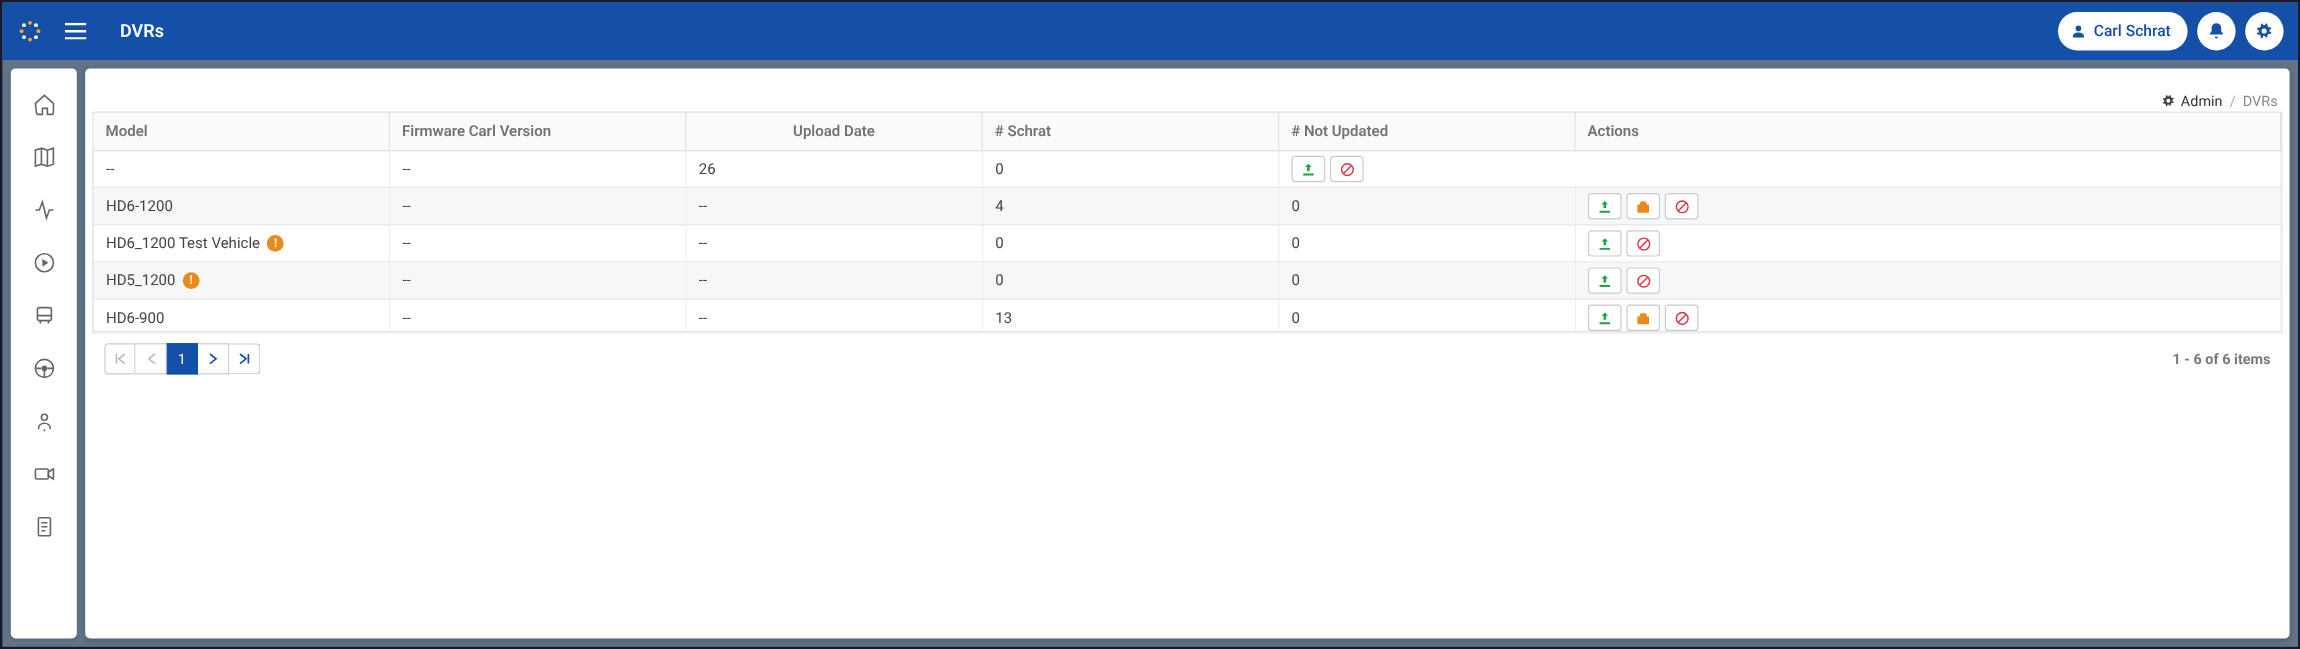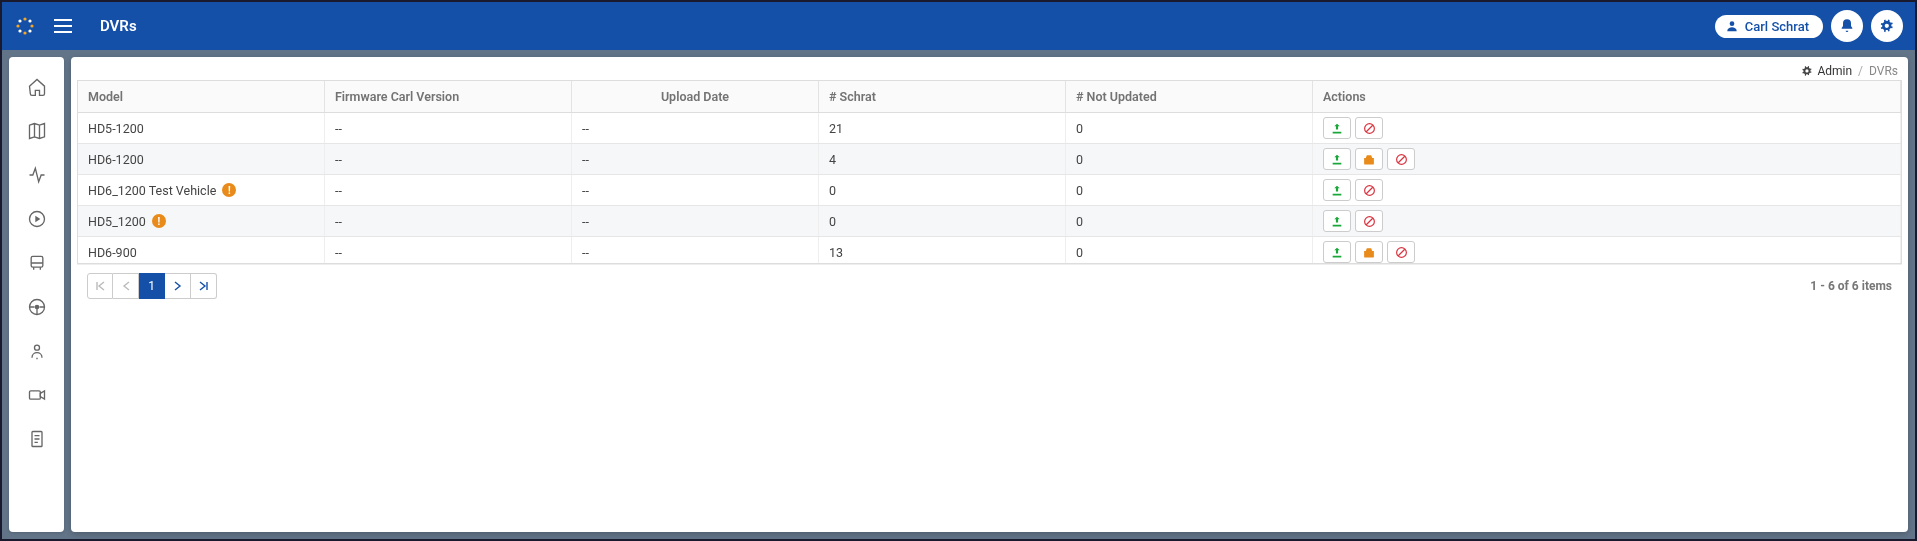--- a/index.html
+++ b/index.html
@@ -18,21 +18,21 @@
     height: 48px;
     display: flex;
     align-items: center;
     padding: 0 12px;
     color: #fff;
   }
   .topbar-left { display: flex; align-items: center; gap: 18px; }
   .logo-wrap { width: 22px; height: 22px; display:flex; align-items:center; justify-content:center;}
   .hamburger { cursor: pointer; font-size: 18px; color:#fff; }
   .page-title-top { font-weight: 600; font-size: 15px; margin-left: 10px;}
-  .topbar-right { margin-left: auto; display: flex; align-items: center; gap: 8px; }
+  .topbar-right { margin-left: auto; display: flex; gap: 8px; }
   .user-chip {
     background: #fff; color: #1450a8; border-radius: 18px;
     padding: 4px 14px 4px 10px; display: flex; align-items: center; gap: 6px;
     font-size: 13px; font-weight: 500; cursor:pointer;
   }
   .round-btn {
     width: 32px; height: 32px; border-radius: 50%; background: #fff;
     display: flex; align-items: center; justify-content: center; cursor:pointer;
     color:#1450a8;
   }
@@ -46,21 +46,21 @@
     width: 40px; height: 40px; display:flex; align-items:center; justify-content:center;
     color:#555; cursor:pointer; border-radius:4px; margin-bottom:4px;
   }
   .main {
     flex: 1; margin: 7px; background: #fff; border-radius: 4px;
     box-shadow: 0 2px 6px rgba(0,0,0,.2);
     display:flex; flex-direction:column; overflow:hidden;
   }
   .breadcrumb-row {
     display:flex; justify-content:flex-end; align-items:center;
-    padding: 7px 10px 2px; font-size:12px; color:#555;
+    padding: 20px 10px 2px; font-size:12px; color:#555;
   }
   .breadcrumb-row .admin-link { color:#333; display:inline-flex; align-items:center; gap:3px;}
   .breadcrumb-row .sep { margin: 0 6px; color:#aaa; }
   .breadcrumb-row .current { color:#888; }
   .grid { border: 1px solid #ddd; margin: 0 6px; }
   .grid-header { display:flex; background:#fafafa; border-bottom:1px solid #ddd; }
   .grid-header .hcell {
     padding: 8px 10px; font-weight:600; color:#737373; border-right:1px solid #e3e3e3;
     font-size:12.5px;
   }
@@ -253,26 +253,23 @@
       <div class="grid-header">
         <div class="hcell col-model">Model</div>
         <div class="hcell col-fw">Firmware Carl Version</div>
         <div class="hcell col-date">Upload Date</div>
         <div class="hcell col-dev"># Schrat</div>
         <div class="hcell col-notup"># Not Updated</div>
         <div class="hcell col-act">Actions</div>
       </div>
       <div class="grid-body" id="grid-body">
           <div class="grid-row">
-            <div class="cell col-model">
-              <span>HD5-1200</span>
-            </div>
             <div class="cell col-fw">--</div>
             <div class="cell col-date">--</div>
-            <div class="cell col-dev">21</div>
+            <div class="cell col-dev">26</div>
             <div class="cell col-notup">0</div>
             <div class="cell col-act">
               <span class="action-btn icon-upload">
                 <span>
                   <svg width="14" height="13" viewBox="0 0 24 24">
                     <path fill="#1aa73a" d="M12 3l5 5h-3v6h-4V8H7l5-5zM4 18h16v3H4z"></path>
                   </svg>
                 </span>
               </span>
               <span class="action-btn icon-block">

